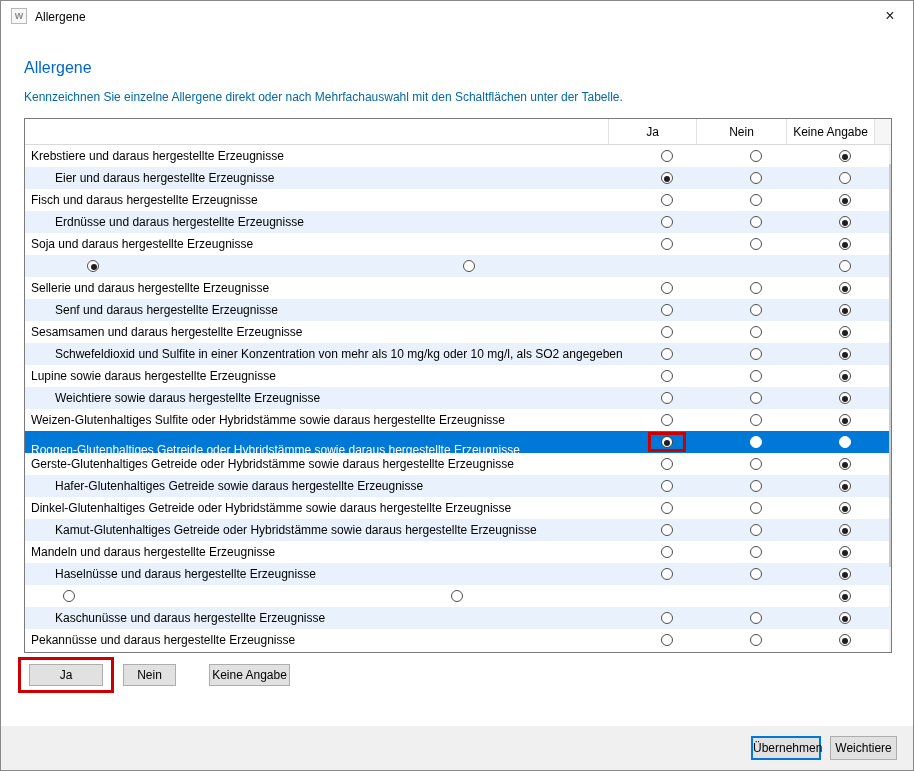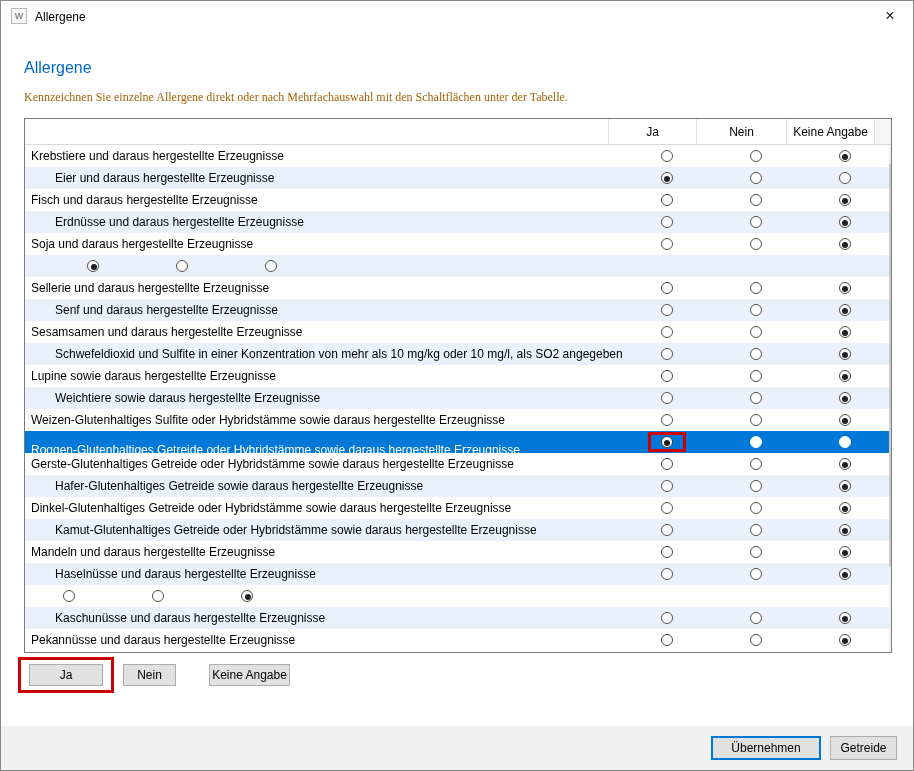--- a/index.html
+++ b/index.html
@@ -20,41 +20,41 @@
   }
   .win-title { position:absolute; left:34px; top:9px; font-size:12px; color:#000; }
   .close-btn {
     position:absolute; right:2px; top:0; width:42px; height:30px;
     display:flex; align-items:center; justify-content:center;
     font-size:16px; color:#1a1a1a; cursor:default;
   }
 
   
   .heading { position:absolute; left:23px; top:58px; margin:0; font-size:16px; font-weight:400; color:var(--heading,#0066cc); }
-  .instruction { position:absolute; left:23px; top:89px; margin:0; font-size:12px; color:#a16207;font-family:Liberation Serif, serif; }
+  .instruction { position:absolute; left:23px; top:89px; margin:0; font-size:12px; color:#0369a1; }
 
   
   .grid {
     position:absolute; left:23px; top:117px; width:868px; height:535px;
     border:1px solid #7a7a7a; background:#fff; display:flex; flex-direction:column;
   }
   .thead { display:flex; height:26px; flex:none; border-bottom:1px solid #d9d9d9; background:#fff; }
   .th {
     display:flex; align-items:center; justify-content:center;
     font-size:12px; color:#000; border-left:1px solid #e2e2e2;
   }
   .th-name { flex:1; border-left:none; }
   .th-ja { width:88px; }
   .th-nein { width:90px; }
   .th-ka { width:88px; }
   .th-filler { width:17px; background:#f6f6f6; }
 
   .tbody-wrap { flex:1; display:flex; overflow:hidden; }
   .tbody { flex:1; }
-  .row { display:flex; height:22px; align-items:center; background:#fff; }
+  .row { display:flex; height:22px; align-items:center; background:#fff;justify-content:space-between; }
   .row.alt { background:var(--row-alt,#e9f2fc);padding-left:24px; }
   .row.sel { background:var(--highlight,#0078d7); }
   .row.sel .cell-name { color:#fff;margin-top:16px; }
   .cell-name {
     flex:1; font-size:12px; color:#000; padding-left:6px;
     white-space:nowrap; overflow:hidden;
   }
   .radio-cell { display:flex; align-items:center; justify-content:center; }
   .radio-cell.c-ja { width:88px; }
   .radio-cell.c-nein { width:90px; }
@@ -91,21 +91,21 @@
   .ann-box { display:inline-flex; border:3px solid var(--annotation,#cc0000); padding:4px 8px; }
   .btn-ja { width:74px; }
   .btn-nein { width:53px; margin-left:9px; }
   .btn-ka { width:81px; margin-left:33px; }
 
   
   .footer {
     position:absolute; left:0; right:0; bottom:0; height:44px; background:#f0f0f0;
     display:flex; align-items:center; justify-content:flex-end; padding-right:16px;
   }
-  .btn-apply { width:110px; height:24px; border:2px solid var(--highlight,#0078d7); }
+  .btn-apply { width:70px; height:24px; border:2px solid var(--highlight,#0078d7); }
   .btn-cancel { width:67px; height:24px; margin-left:9px; }
 </style>
 </head>
 <body style="--highlight: #0078d7; --row-alt: #e9f2fc; --annotation: #cc0000; --heading: #0066cc;">
 
 <div class="window">
 
   <div class="titlebar">
     <span class="app-icon">W</span>
     <span class="win-title">Allergene</span>
@@ -551,16 +551,16 @@
   <div class="actions">
     <span class="ann-box">
       <button class="btn btn-ja">Ja</button>
     </span>
     <button class="btn btn-nein">Nein</button>
     <button class="btn btn-ka">Keine Angabe</button>
   </div>
 
   <div class="footer">
     <button class="btn btn-apply">Übernehmen</button>
-    <button class="btn btn-cancel">Getreide</button>
+    <button class="btn btn-cancel">Weichtiere</button>
   </div>
 
 </div>
 
 </body></html>

